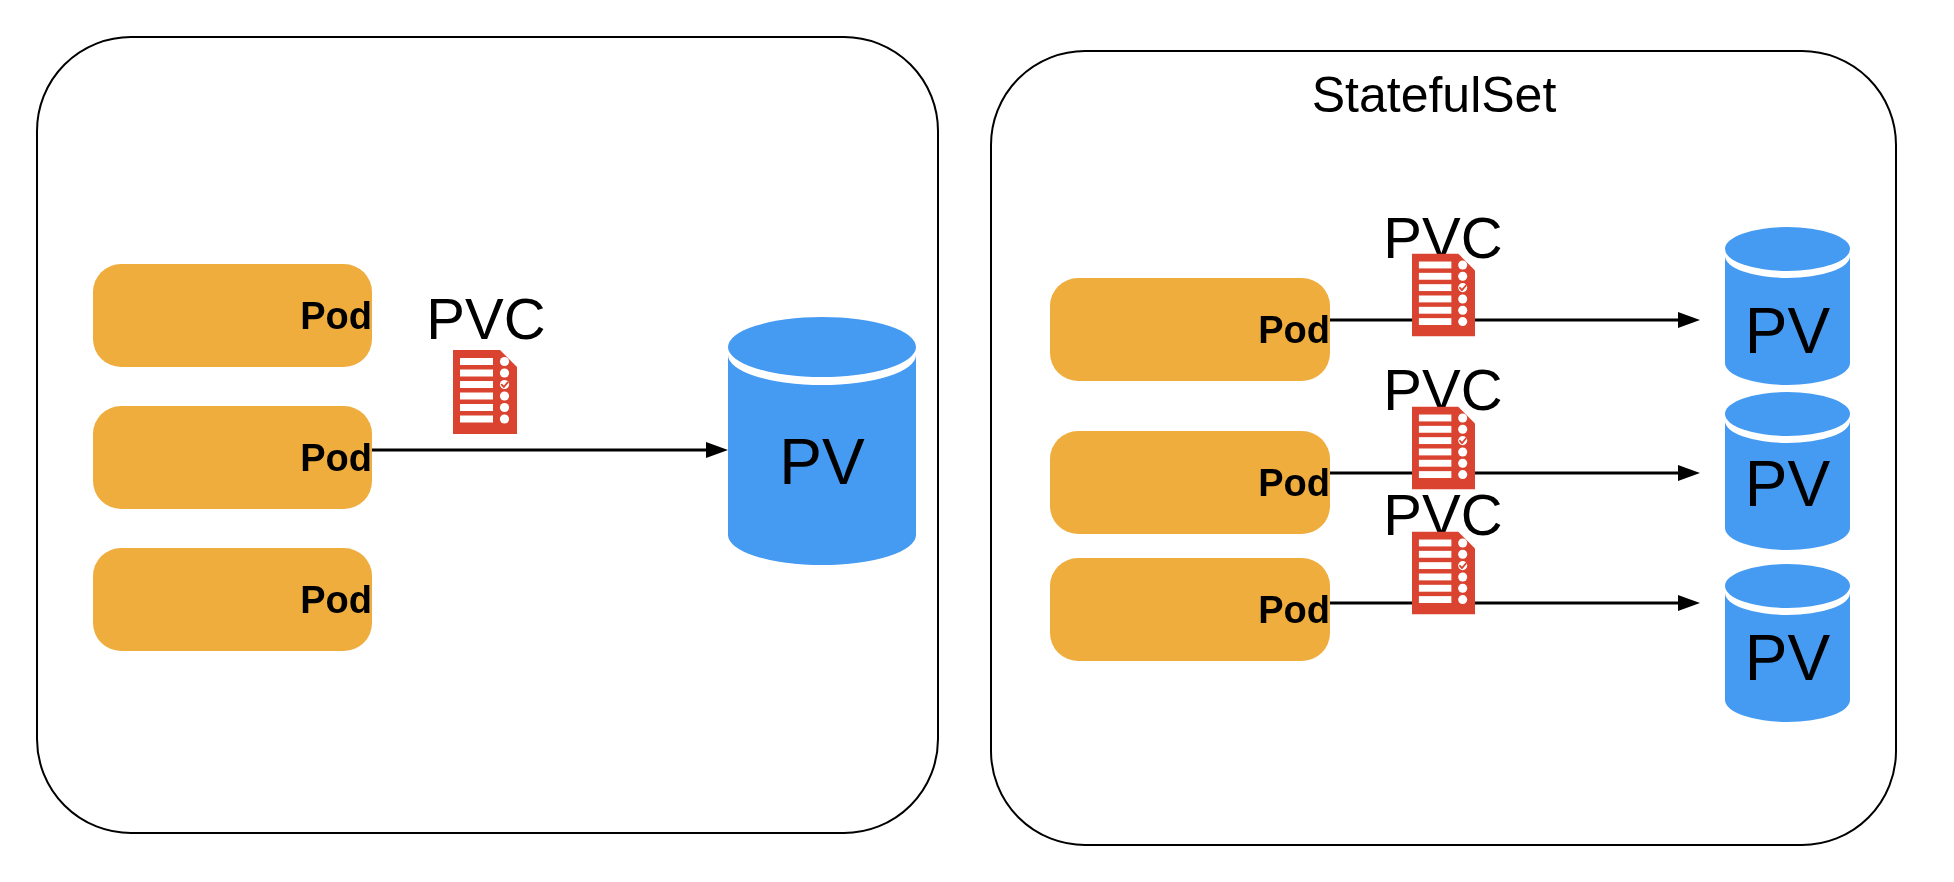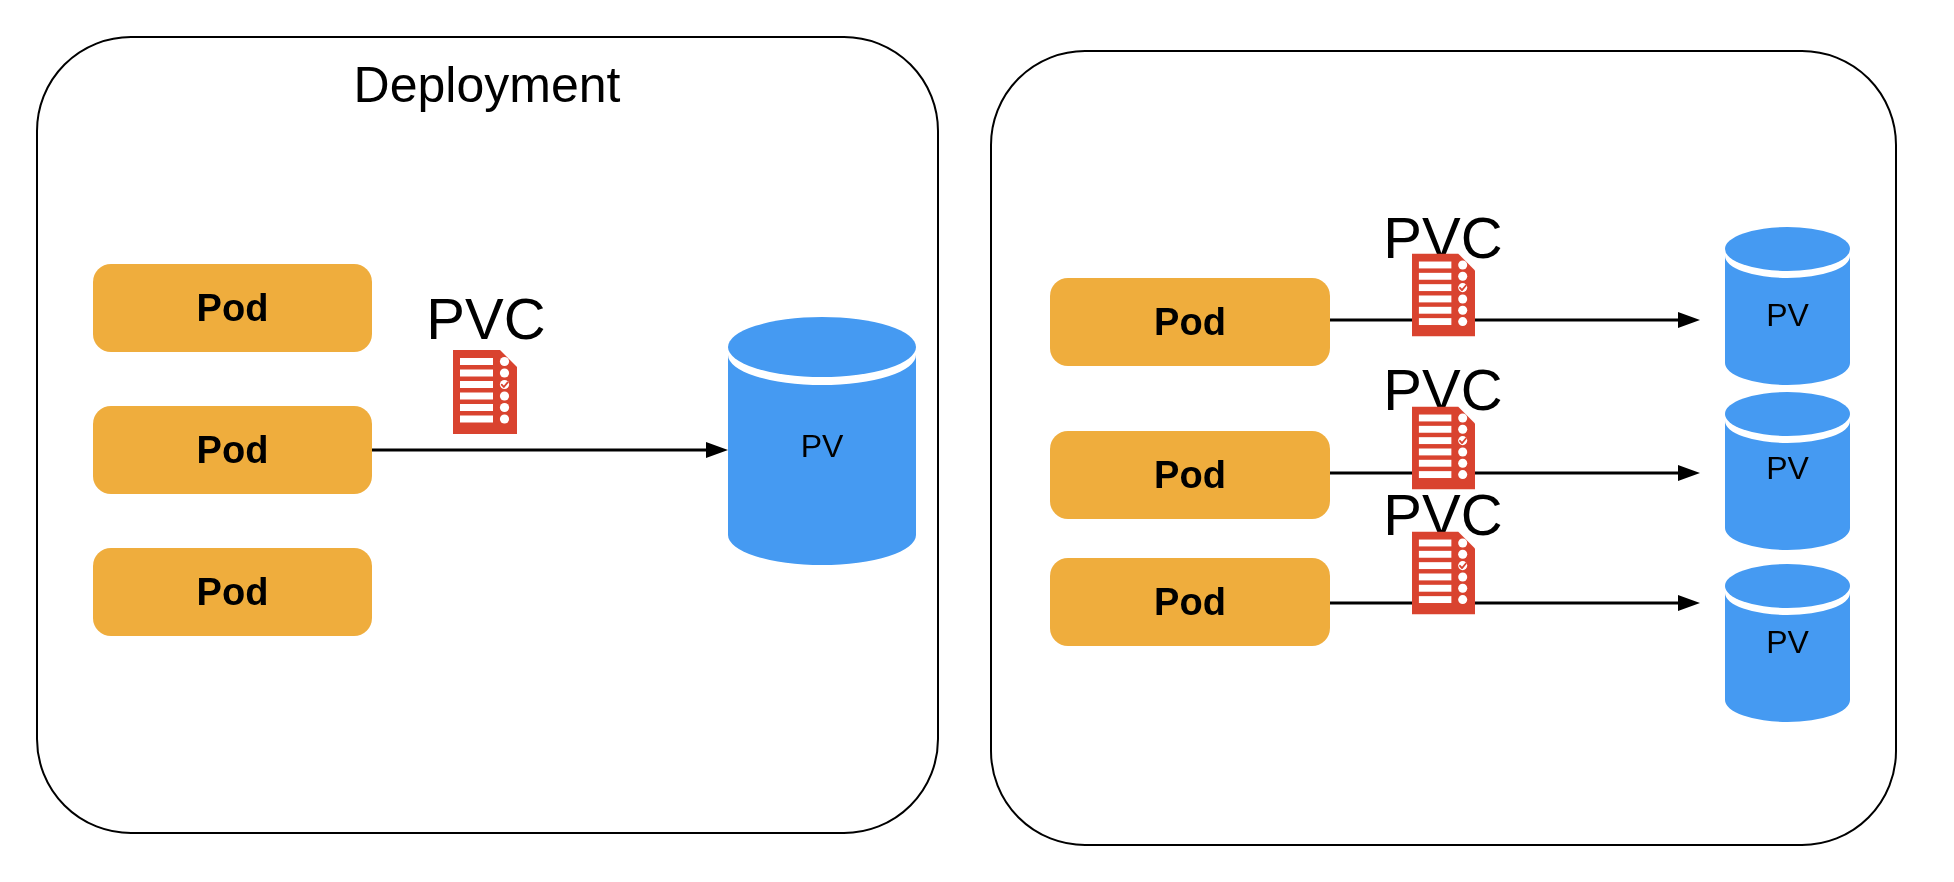--- a/index.html
+++ b/index.html
@@ -28,26 +28,26 @@
     text-align: center;
     font-size: 50px;
     line-height: 1;
     letter-spacing: 0px;
     color: var(--text, #000000);
     white-space: nowrap;
   }
   .pod {
     position: absolute;
     width: 279px;
-    height: 88px;
+    height: 103px;
     background: var(--pod_fill, #EFAD3D);
-    border-radius: 18px;
+    border-radius: 28px;
     display: flex;
     align-items: center;
-    justify-content: center;
+    justify-content: flex-end;
   }
   .pod span {
     font-size: 38px;
     font-weight: bold;
     line-height: 1;
   }
   .pvc-label, .pv-label-overlay, .small-label {
     position: absolute;
     text-align: center;
     white-space: nowrap;
@@ -70,33 +70,32 @@
   .pv-group svg {
     position: absolute;
     left: 0;
     top: 0;
   }
   .pv-text {
     position: absolute;
     left: 0;
     width: 100%;
     text-align: center;
-    font-size: 32px;
+    font-size: 64px;
     line-height: 1;
     color: var(--text, #000000);
   }
 </style>
 </head>
 <body>
 
 <div class="canvas">
 
   <section class="panel" style="left:36px; top:36px; width:903px; height:798px;"></section>
 
-  <div class="panel-title" style="left:287px; top:60px; width:400px;">Deployment</div>
 
   <div class="pod" style="left:93px; top:264px;">
     <span>Pod</span>
   </div>
   <div class="pod" style="left:93px; top:406px;">
     <span>Pod</span>
   </div>
   <div class="pod" style="left:93px; top:548px;">
     <span>Pod</span>
   </div>
@@ -128,20 +127,21 @@
   <div class="pv-group" style="left:728px; top:317px; width:188px; height:248px;">
     <svg width="188" height="248" viewBox="0 0 188 248">
       <path d="M0 38 A94 30 0 0 0 188 38 L188 218 A94 30 0 0 1 0 218 Z" style="fill:var(--pv_fill, #459AF2)"></path>
       <ellipse cx="94" cy="30" rx="94" ry="30" style="fill:var(--pv_fill, #459AF2)"></ellipse>
     </svg>
     <div class="pv-text" style="top:113px;">PV</div>
   </div>
 
   <section class="panel" style="left:990px; top:50px; width:907px; height:796px;"></section>
 
+  <div class="panel-title" style="left:1234px; top:70px; width:400px;">StatefulSet</div>
 
   <div class="pod" style="left:1050px; top:278px; width:280px;">
     <span>Pod</span>
   </div>
   <div class="pvc-label" style="left:1363px; top:209px;">PVC</div>
   <svg class="arrow-svg" style="left:1330px; top:308px;" width="370" height="24">
     <line x1="0" y1="12" x2="350" y2="12" stroke-width="3" style="stroke:var(--outline, #000000)"></line>
     <polygon points="348,4 370,12 348,20" style="fill:var(--outline, #000000)"></polygon>
   </svg>
   <svg class="icon-abs" style="left:1412px; top:253px;" width="63" height="84" viewBox="0 0 64 84">

